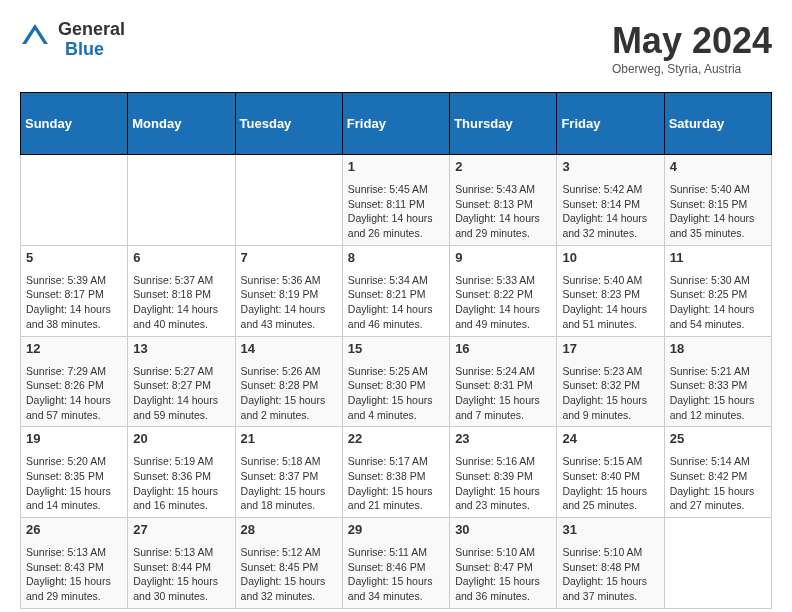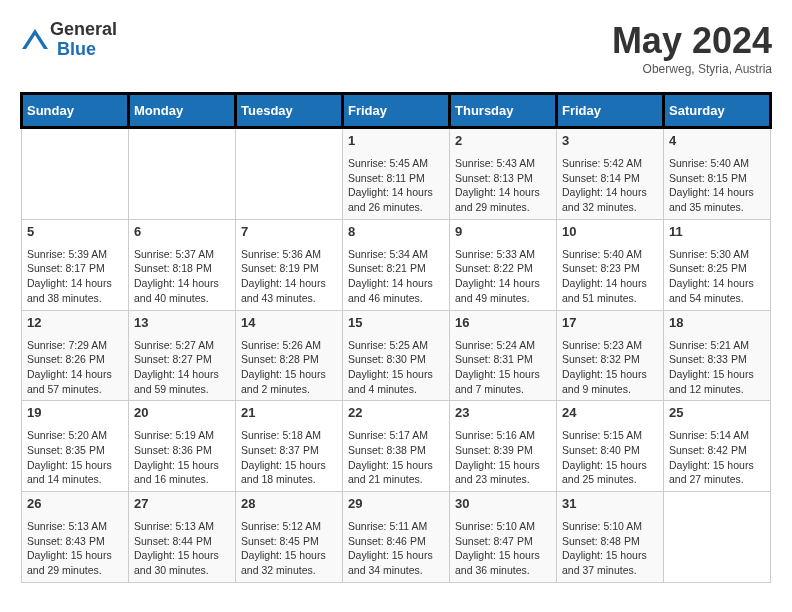--- a/index.html
+++ b/index.html
@@ -11,22 +11,22 @@
       padding: 20px;
     }
     .header {
       display: flex;
       justify-content: space-between;
       align-items: flex-start;
       margin-bottom: 16px;
     }
     .logo {
       display: flex;
-      align-items: center;
-      gap: 0;
+      align-items: flex-start;
+      gap: 8px;
     }
     .logo-text {
       display: flex;
       flex-direction: column;
       line-height: 1.1;
     }
     .logo-general {
       font-size: 18px;
       font-weight: bold;
       color: #333;
@@ -35,44 +35,43 @@
       font-size: 18px;
       font-weight: bold;
       color: #1a6fb5;
       margin-left: 7px;
     }
     .logo-icon {
       width: 30px;
       height: 30px;
     }
     .title-block {
-      text-align: right;
     }
     .calendar-title {
       font-size: 36px;
       font-weight: bold;
       color: #333;
     }
     .calendar-subtitle {
       font-size: 12px;
       color: #555;
     }
     table {
       width: 100%;
       border-collapse: collapse;
       table-layout: fixed;
     }
     thead tr th {
       background-color: #1a6fb5;
       color: #fff;
       font-size: 13px;
       font-weight: bold;
-      padding: 8px 4px;
+      padding: 23px 4px;
       text-align: left;
-      border: 3px solid #000000;
+      border: 1px solid #000000;
     }
     tbody tr td {
       border: 1px solid #ccc;
       vertical-align: top;
       padding: 4px 5px;
       height: 90px;
       background: #fff;
     }
     tbody tr:nth-child(odd) td {
       background: #f9f9f9;

